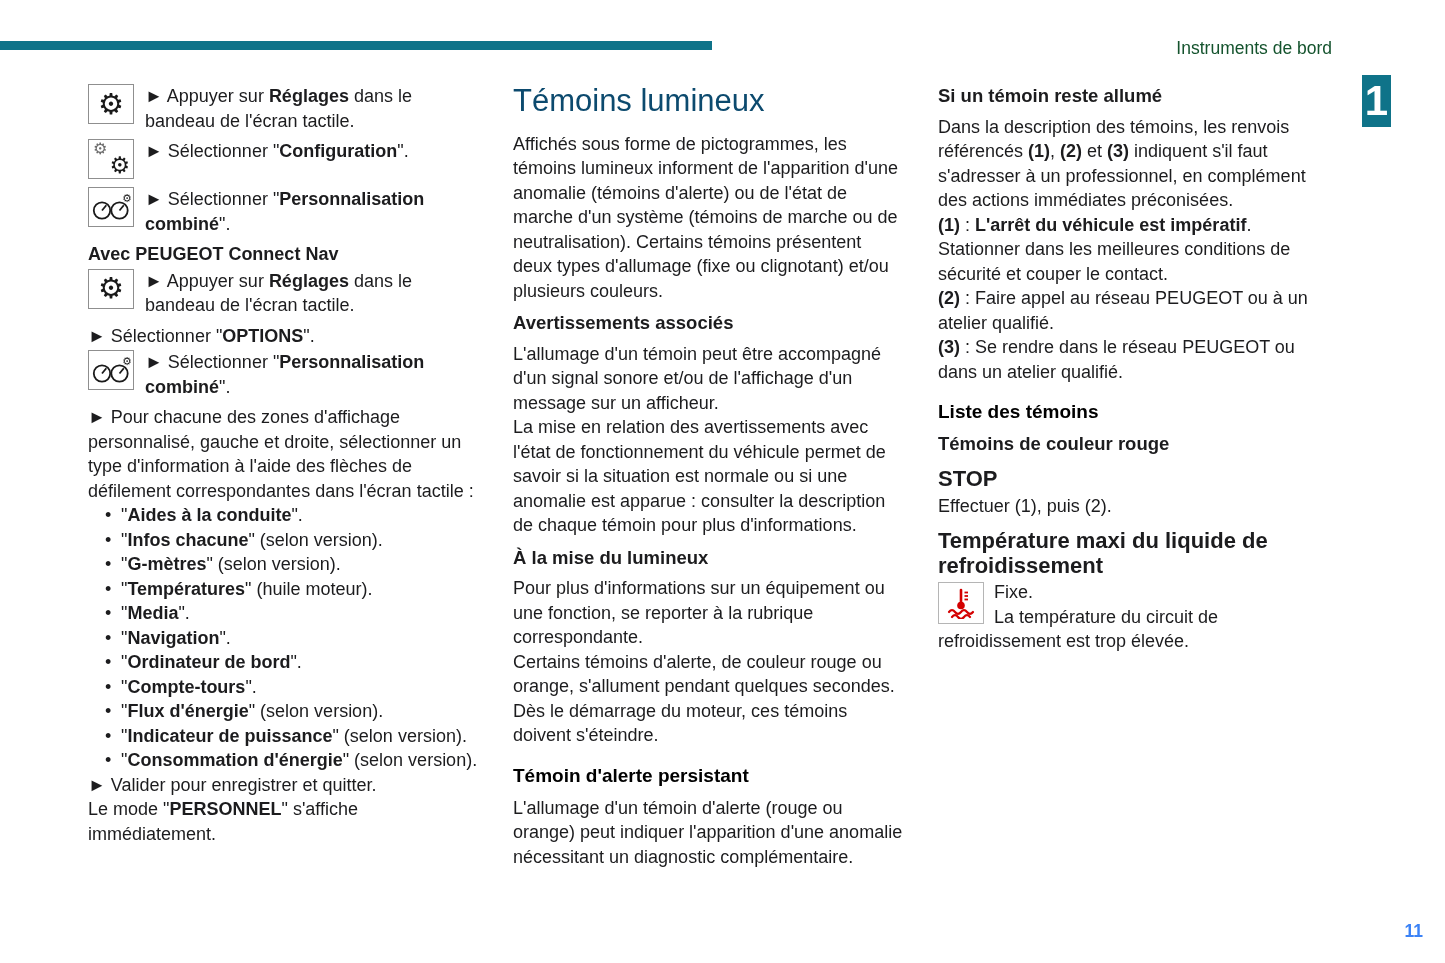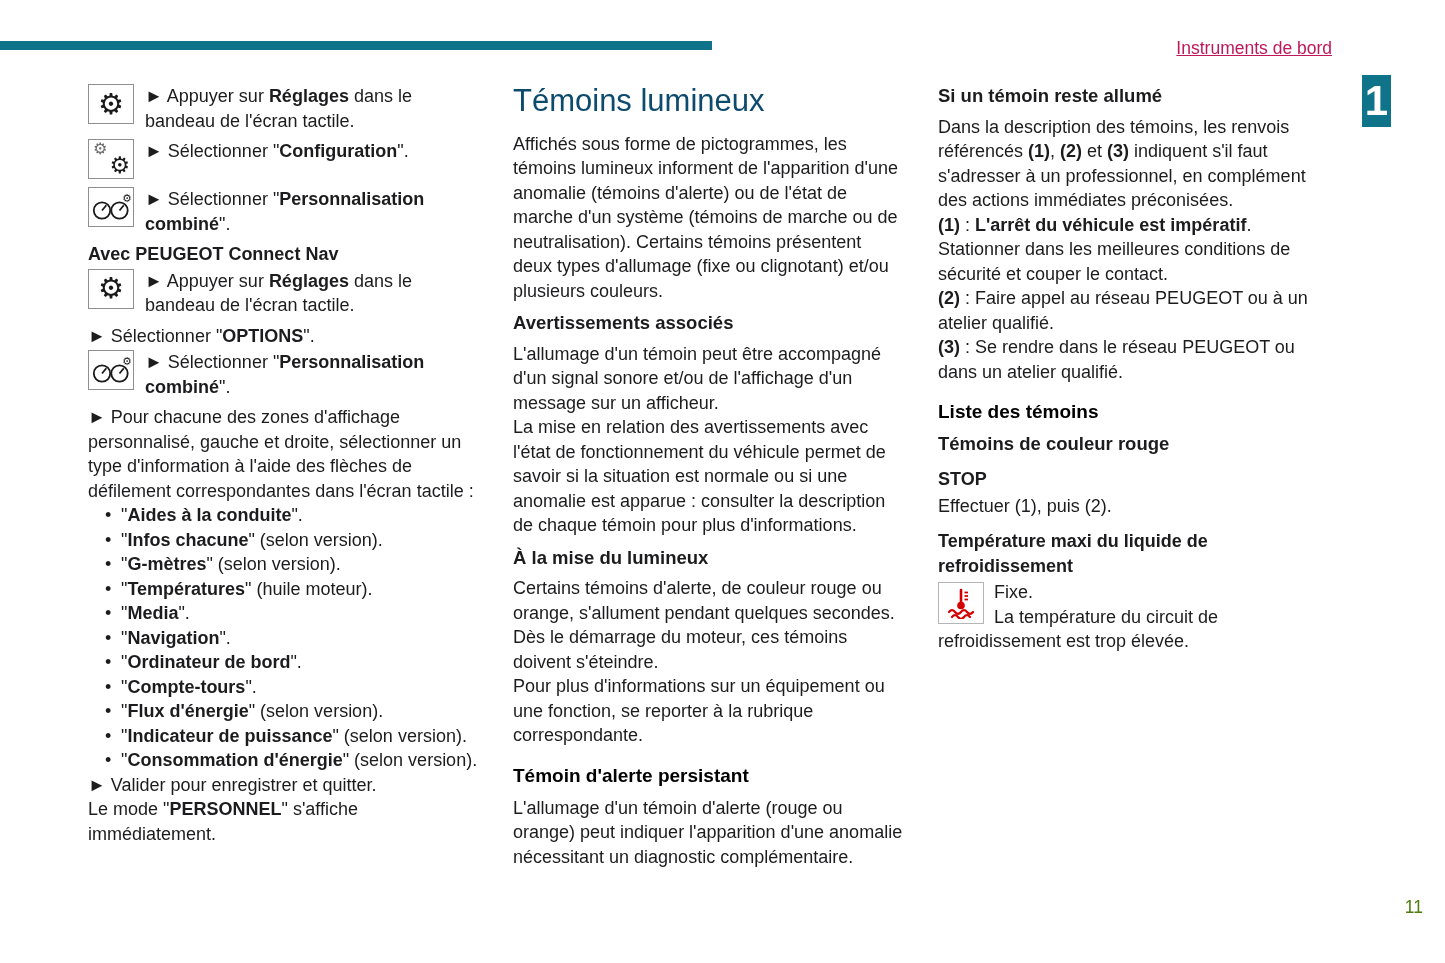--- a/index.html
+++ b/index.html
@@ -6,40 +6,40 @@
   html, body { margin: 0; padding: 0; }
   body {
     width: 1445px; height: 963px; position: relative; overflow: hidden;
     background: #ffffff; color: #1c1c1e;
     font-family: "Liberation Sans", sans-serif;
     font-size: 18px; line-height: 24.5px;
   }
   :root { --accent: #0f7389; --alert-red: #d40000; }
 
   .accent-bar { position: absolute; left: 0; top: 41px; width: 712px; height: 9px; background: var(--accent); }
-  .header-title { position: absolute; top: 36px; right: 113px; font-size: 17.5px; color: #be185d; text-decoration: underline; }
+  .header-title { position: absolute; top: 36px; right: 113px; font-size: 17.5px; color: #14532d; }
   .chapter-tab {
     position: absolute; left: 1362px; top: 75px; width: 29px; height: 52px;
     background: var(--accent); color: #ffffff; font-weight: bold; font-size: 42px;
     display: flex; align-items: center; justify-content: center; line-height: 1;
   }
-  .page-number { position: absolute; right: 22px; bottom: 44px; font-weight: normal; font-size: 17.5px; color: #4d7c0f; }
+  .page-number { position: absolute; right: 22px; bottom: 20px; font-weight: bold; font-size: 17.5px; color: #3b82f6; }
 
   .columns {
     position: absolute; left: 88px; top: 84px; width: 1242px;
     display: grid; grid-template-columns: 392px 392px 392px; column-gap: 33px;
   }
   .col > :first-child { margin-top: 0; }
 
   p { margin: 0; }
   b { font-weight: 700; }
   h1 { font-size: 31px; font-weight: 400; color: #0c4a6e; margin: 0 0 13px 0; line-height: 1.12; }
   h2 { font-size: 19px; font-weight: 700; color: #000000; margin: 17px 0 9px 0; line-height: 1.15; }
   h3 { font-size: 18.5px; font-weight: 700; margin: 8px 0 6px 0; }
-  h4 { font-size: 18px; font-weight: 700; margin: 11px 0 2px 0; }
+  h4 { font-size: 22px; font-weight: 700; margin: 11px 0 2px 0; }
 
   .icon-step { display: flex; gap: 11px; margin: 2px 0 6px 0; align-items: flex-start; min-height: 42px; }
   .icon-box {
     width: 46px; height: 40px; flex-shrink: 0; position: relative;
     border: 1px solid #8f8f8f; background: #fff;
     display: flex; align-items: center; justify-content: center;
   }
   .gear-big { font-size: 29px; line-height: 1; color: #1a1a1a; font-family: "DejaVu Sans", sans-serif; }
   .gear-small { position: absolute; left: 4px; top: 1px; font-size: 16px; line-height: 1; color: #6d6d6d; font-family: "DejaVu Sans", sans-serif; }
   .gear-big2 { position: absolute; right: 3px; bottom: 1px; font-size: 23px; line-height: 1; color: #1a1a1a; font-family: "DejaVu Sans", sans-serif; }
@@ -127,22 +127,22 @@
       <p><span>► Valider pour enregistrer et quitter.</span></p>
       <p><span>Le mode "</span><b>PERSONNEL</b><span>" s'affiche immédiatement.</span></p>
     </section>
   <section class="col" id="col2">
       <h1>Témoins lumineux</h1>
       <p><span>Affichés sous forme de pictogrammes, les témoins lumineux informent de l'apparition d'une anomalie (témoins d'alerte) ou de l'état de marche d'un système (témoins de marche ou de neutralisation). Certains témoins présentent deux types d'allumage (fixe ou clignotant) et/ou plusieurs couleurs.</span></p>
       <h3>Avertissements associés</h3>
       <p><span>L'allumage d'un témoin peut être accompagné d'un signal sonore et/ou de l'affichage d'un message sur un afficheur.</span></p>
       <p><span>La mise en relation des avertissements avec l'état de fonctionnement du véhicule permet de savoir si la situation est normale ou si une anomalie est apparue : consulter la description de chaque témoin pour plus d'informations.</span></p>
       <h3>À la mise du lumineux</h3>
+      <p><span>Pour plus d'informations sur un équipement ou une fonction, se reporter à la rubrique correspondante.</span></p>
       <p><span>Certains témoins d'alerte, de couleur rouge ou orange, s'allument pendant quelques secondes. Dès le démarrage du moteur, ces témoins doivent s'éteindre.</span></p>
-      <p><span>Pour plus d'informations sur un équipement ou une fonction, se reporter à la rubrique correspondante.</span></p>
       <h2>Témoin d'alerte persistant</h2>
       <p><span>L'allumage d'un témoin d'alerte (rouge ou orange) peut indiquer l'apparition d'une anomalie nécessitant un diagnostic complémentaire.</span></p>
     </section>
   <section class="col" id="col3">
       <h3>Si un témoin reste allumé</h3>
       <p><span>Dans la description des témoins, les renvois référencés </span><b>(1)</b><span>, </span><b>(2)</b><span> et </span><b>(3)</b><span> indiquent s'il faut s'adresser à un professionnel, en complément des actions immédiates préconisées.</span></p>
       <p><b>(1)</b><span> : </span><b>L'arrêt du véhicule est impératif</b><span>. Stationner dans les meilleures conditions de sécurité et couper le contact.</span></p>
       <p><b>(2)</b><span> : Faire appel au réseau PEUGEOT ou à un atelier qualifié.</span></p>
       <p><b>(3)</b><span> : Se rendre dans le réseau PEUGEOT ou dans un atelier qualifié.</span></p>
       <h2>Liste des témoins</h2>

